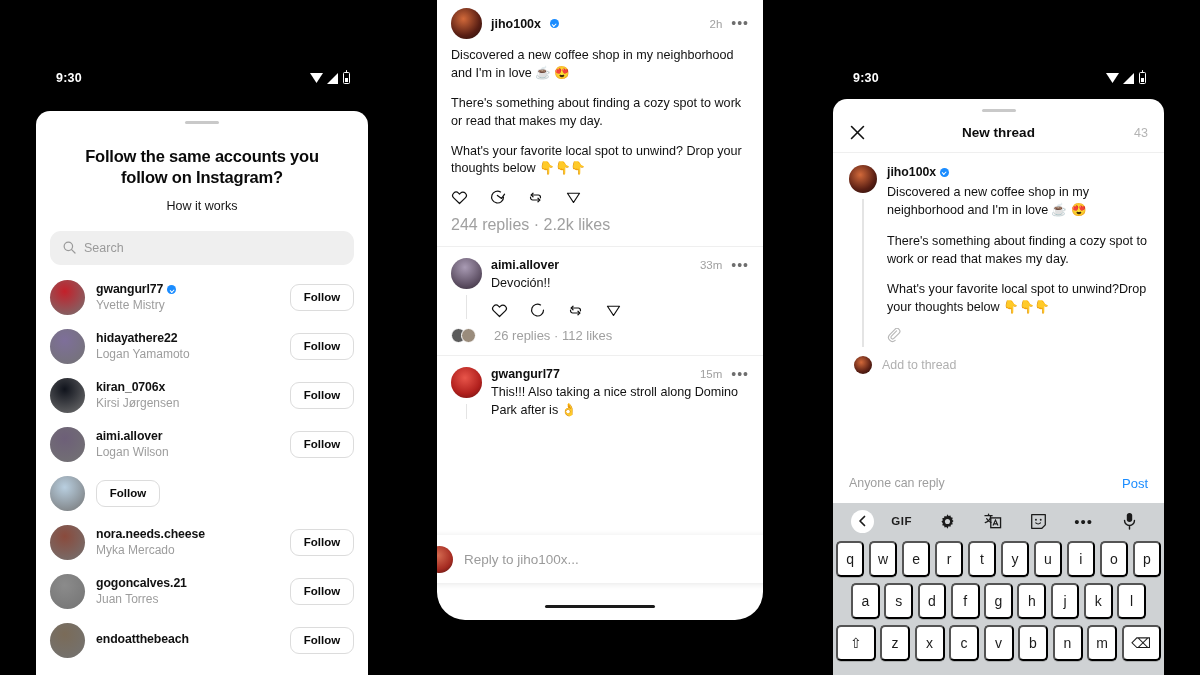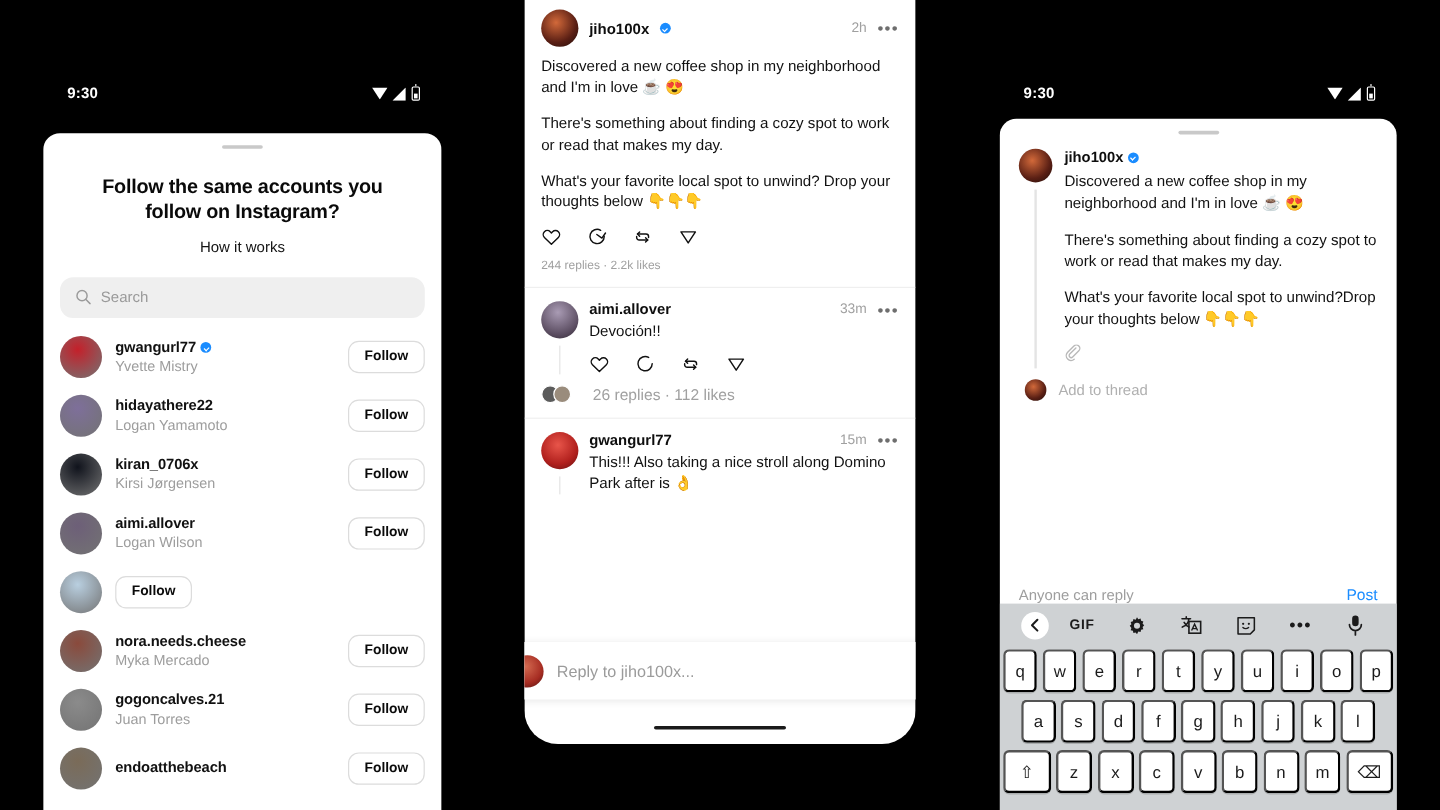--- a/index.html
+++ b/index.html
@@ -93,21 +93,21 @@
   .post-head { display: flex; align-items: center; gap: 9px; }
   .p-av { width: 31px; height: 31px; border-radius: 50%; flex: none; overflow: hidden; }
   .p-user { font-size: 12.5px; font-weight: 700; color: #0e0e0e; }
   .p-meta { margin-left: auto; display: flex; align-items: center; gap: 9px; }
   .p-time { font-size: 11.5px; color: #a0a0a0; }
   .dots { color: #6e6e6e; font-size: 14px; letter-spacing: 1px; line-height: 0.6; cursor: pointer; }
   .p-body { font-size: 12.6px; color: #111; line-height: 1.42; margin-top: 8px; }
   .p-body p + p { margin-top: 12px; }
   .acts { display: flex; gap: 21px; margin-top: 11px; align-items: center; }
   .acts svg { width: 17px; height: 17px; cursor: pointer; }
-  .p-stats { font-size: 10px; color: #a0a0a0; margin-top: 10px; }
+  .p-stats { font-size: 16px; color: #a0a0a0; margin-top: 10px; }
 
   .divider { height: 1px; background: #efefef; margin: 12px 0 0; }
 
   .reply { padding: 11px 14px 0 14px; display: flex; gap: 9px; }
   .r-left { display: flex; flex-direction: column; align-items: center; width: 31px; flex: none; }
   .r-av { width: 31px; height: 31px; border-radius: 50%; overflow: hidden; }
   .r-line { width: 1.6px; flex: 1; background: #e4e4e4; margin: 6px 0 0; min-height: 10px; }
   .r-main { flex: 1; min-width: 0; }
   .r-head { display: flex; align-items: center; }
   .r-user { font-size: 12.4px; font-weight: 700; color: #0e0e0e; }
@@ -152,21 +152,21 @@
   .c-text { font-size: 12.6px; color: #111; line-height: 1.45; margin-top: 4px; }
   .c-text p + p { margin-top: 12px; }
   .clip { margin-top: 11px; width: 15px; height: 15px; cursor: pointer; }
 
   .addrow { display: flex; align-items: center; gap: 10px; padding: 9px 16px 0 16px; }
   .add-av { width: 18px; height: 18px; border-radius: 50%; overflow: hidden; flex: none; margin-left: 5px; }
   .add-lbl { font-size: 12.4px; color: #b0b0b0; }
 
   .cmp-foot {
     position: absolute; left: 0; right: 0; bottom: 172px; height: 40px;
-    display: flex; align-items: flex-end; padding: 0 16px;
+    display: flex; align-items: center; padding: 0 16px;
   }
   .foot-l { font-size: 12.4px; color: #9e9e9e; }
   .post-btn { margin-left: auto; font-size: 13px; color: #1a8cff; font-weight: 400; cursor: pointer; font-family: inherit; background: none; border: none; }
 
   
   .kb { position: absolute; left: 0; right: 0; bottom: 0; height: 172px; background: #cfd2d4; }
   .kb-tool { height: 36px; display: flex; align-items: center; padding: 0 12px; gap: 0; }
   .kb-tool .t { flex: 1; display: flex; justify-content: center; cursor: pointer; }
   .kb-tool .t:first-child { flex: 0 0 34px; }
   .kb-back { width: 23px; height: 23px; border-radius: 50%; background: #fff; display: flex; align-items: center; justify-content: center; }
@@ -415,20 +415,28 @@
         <svg class="ic-sig" viewBox="0 0 12 11">
             <path d="M11 0v11H0z" fill="#fff"></path>
           </svg>
         <span class="ic-bat"></span>
       </span>
     </div>
 
     <div class="screen screen-r">
       <div class="grabber"></div>
 
+      <div class="cmp-head">
+        <svg class="cmp-x" viewBox="0 0 20 20">
+          <line x1="3" y1="3" x2="17" y2="17" stroke="#111" stroke-width="1.9" stroke-linecap="round"></line>
+          <line x1="17" y1="3" x2="3" y2="17" stroke="#111" stroke-width="1.9" stroke-linecap="round"></line>
+        </svg>
+        <span class="cmp-title">New thread</span>
+        <span class="cmp-count">43</span>
+      </div>
 
       <div class="cmp-body">
         <div class="c-left">
           <span class="c-av" style="background:radial-gradient(circle at 40% 35%,#d2693a,#5a1f14 60%,#1c0b08)"></span>
           <span class="c-line"></span>
         </div>
         <div class="c-main">
           <div class="c-user">
             <span>jiho100x</span>
             <span class="vbadge"></span>

